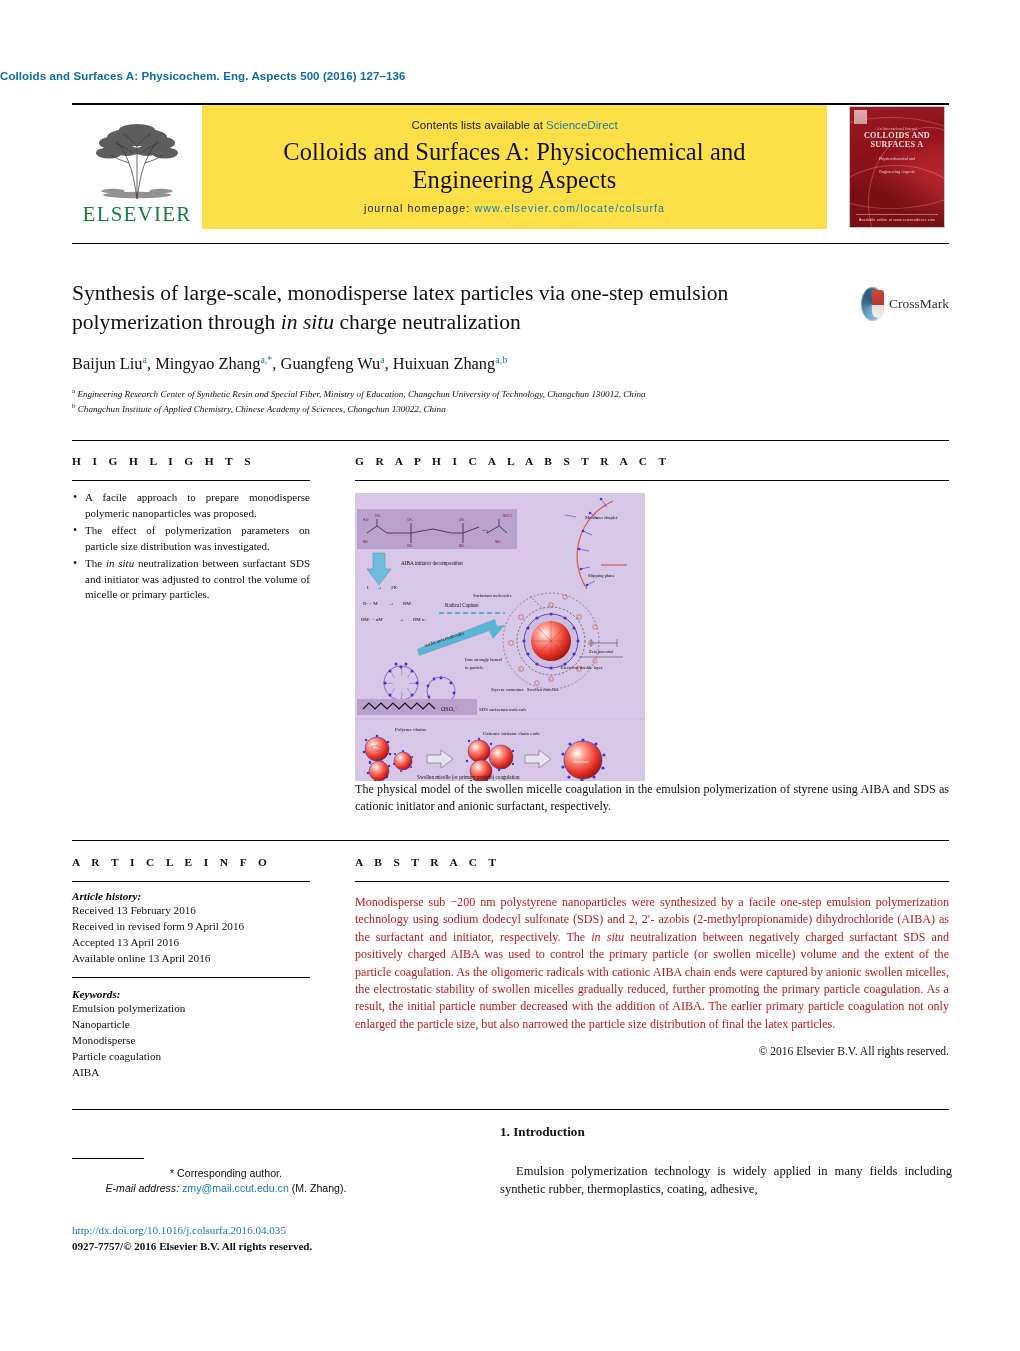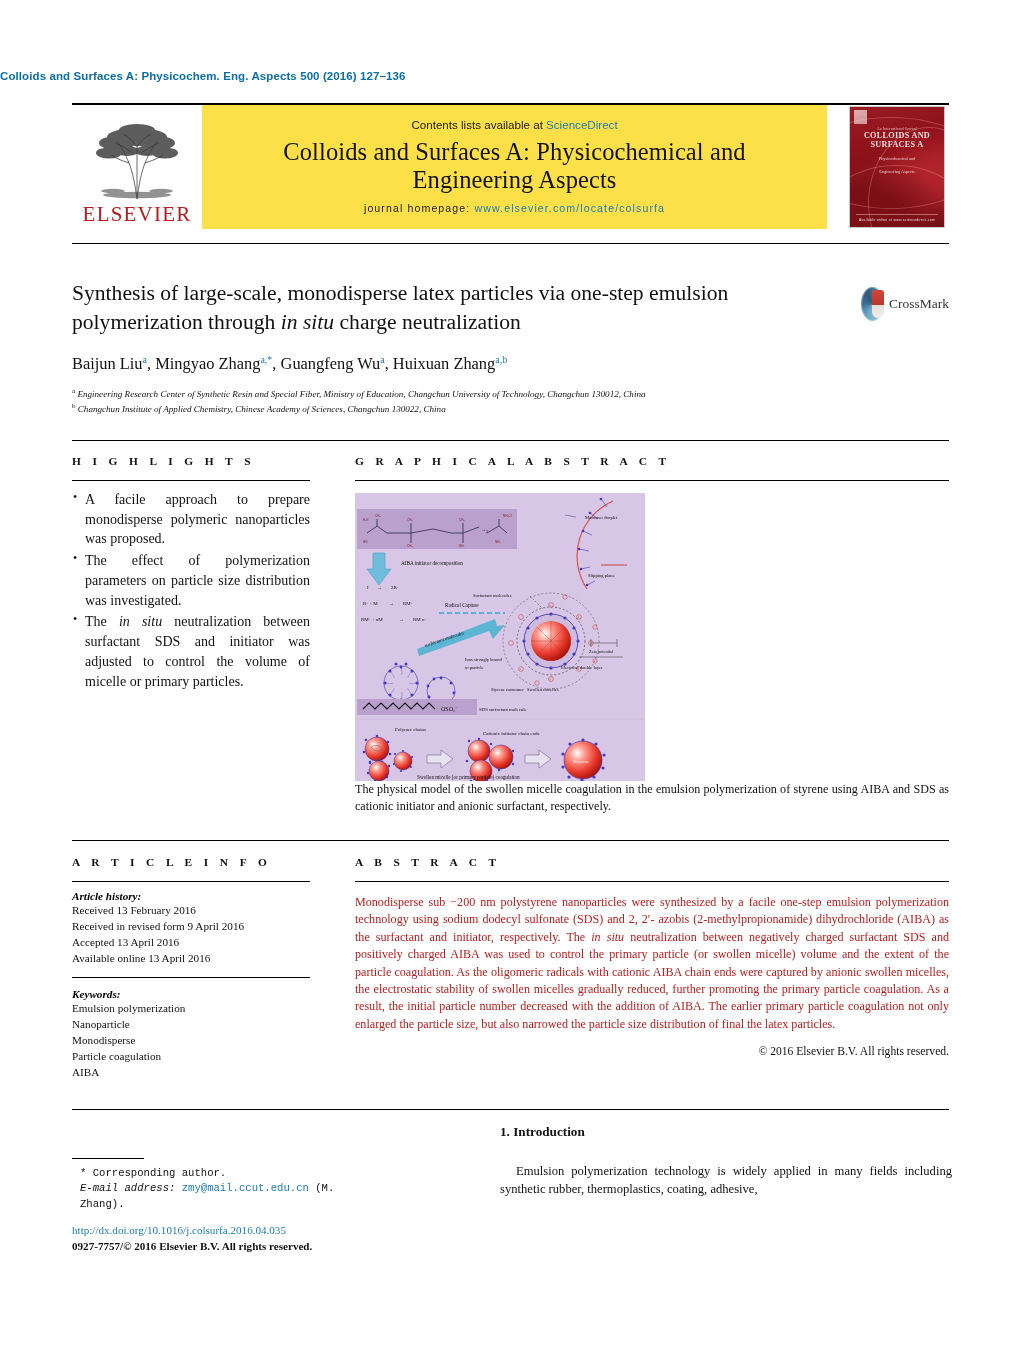--- a/index.html
+++ b/index.html
@@ -61,21 +61,21 @@
     width: 108px;
     height: 86px;
     position: relative;
     overflow: hidden;
   }
   .tree svg { display: block; }
   .elsevier-word {
     font-family: "Liberation Serif", serif;
     font-size: 21px;
     letter-spacing: 1.2px;
-    color: #b91c1c;
+    color: #15803d;
     line-height: 1;
     margin-top: 1px;
   }
   .journal-band {
     flex: 1 1 auto;
     background: #fde047;
     display: flex;
     flex-direction: column;
     align-items: center;
     justify-content: center;
@@ -258,21 +258,21 @@
   }
   .highlights .rule { margin-top: 13px; border-top: 1.1px solid #000; }
   .highlights ul {
     margin: 9px 0 0 0;
     padding-left: 13px;
     list-style: none;
   }
   .highlights li {
     position: relative;
     font-family: "Liberation Serif", serif;
-    font-size: 14px;
+    font-size: 11px;
     line-height: 1.41;
     text-align: justify;
     margin-bottom: 2px;
     color: #111;
   }
   .highlights li::before {
     content: "•";
     position: absolute;
     left: -12px;
     top: -1px;
@@ -362,25 +362,26 @@
     left: 72px;
     top: 1158px;
     width: 300px;
   }
   .footnote .fn-rule {
     width: 72px;
     border-top: 1.1px solid #000;
     margin-bottom: 7px;
   }
   .fn-line {
-    font-family: Liberation Mono, monospace;
+    font-family: Liberation Sans, sans-serif;
     font-size: 10.6px;
     line-height: 1.45;
     color: #111;
     padding-left: 8px;
+    text-align: center;
   }
   .fn-line i { font-style: italic; }
   .fn-line a, .link {
     color: #1b7cb5;
     text-decoration: none;
   }
   .doi-block {
     position: absolute;
     left: 72px;
     top: 1223px;

